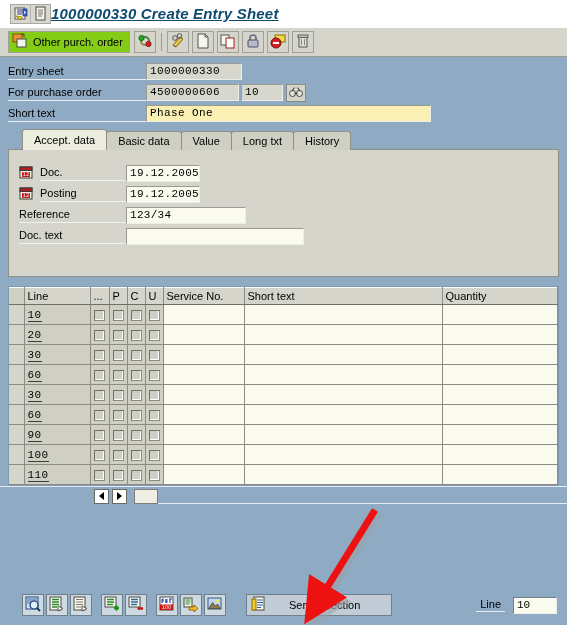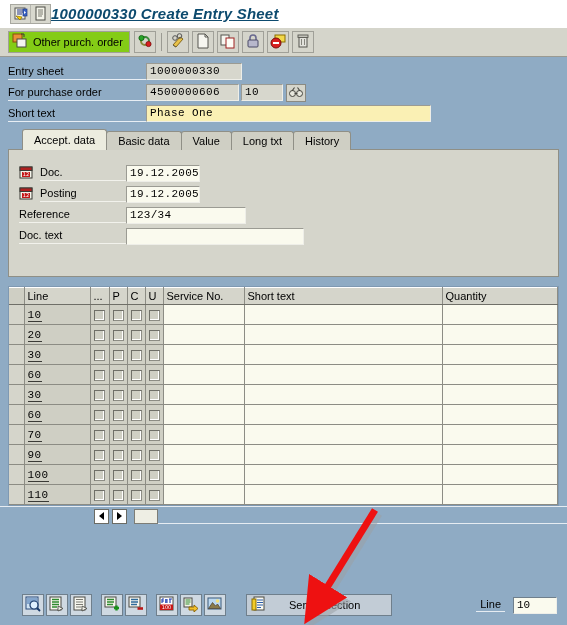--- a/index.html
+++ b/index.html
@@ -708,31 +708,20 @@
           <td class="cbcell"><span class="cbx"></span></td>
           <td class="cbcell"><span class="cbx"></span></td>
           <td class="cbcell"><span class="cbx"></span></td>
           <td class="cbcell"><span class="cbx"></span></td>
           <td></td>
           <td></td>
           <td></td>
         </tr>
         <tr>
           <td class="selcell"></td>
-          <td class="linecell"><span>70</span></td>
-          <td class="cbcell"><span class="cbx"></span></td>
-          <td class="cbcell"><span class="cbx"></span></td>
-          <td class="cbcell"><span class="cbx"></span></td>
-          <td class="cbcell"><span class="cbx"></span></td>
-          <td></td>
-          <td></td>
-          <td></td>
-        </tr>
-        <tr>
-          <td class="selcell"></td>
           <td class="linecell"><span>90</span></td>
           <td class="cbcell"><span class="cbx"></span></td>
           <td class="cbcell"><span class="cbx"></span></td>
           <td class="cbcell"><span class="cbx"></span></td>
           <td class="cbcell"><span class="cbx"></span></td>
           <td></td>
           <td></td>
           <td></td>
         </tr>
         <tr>

